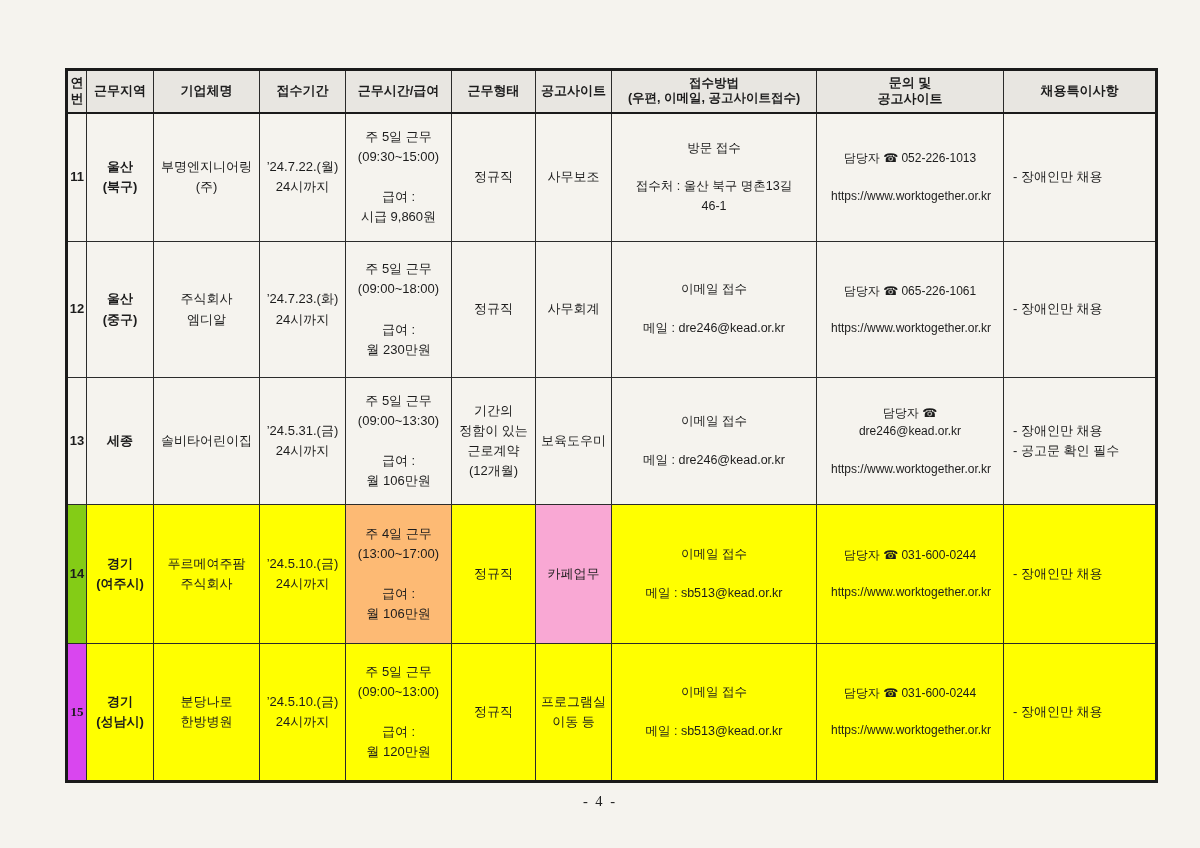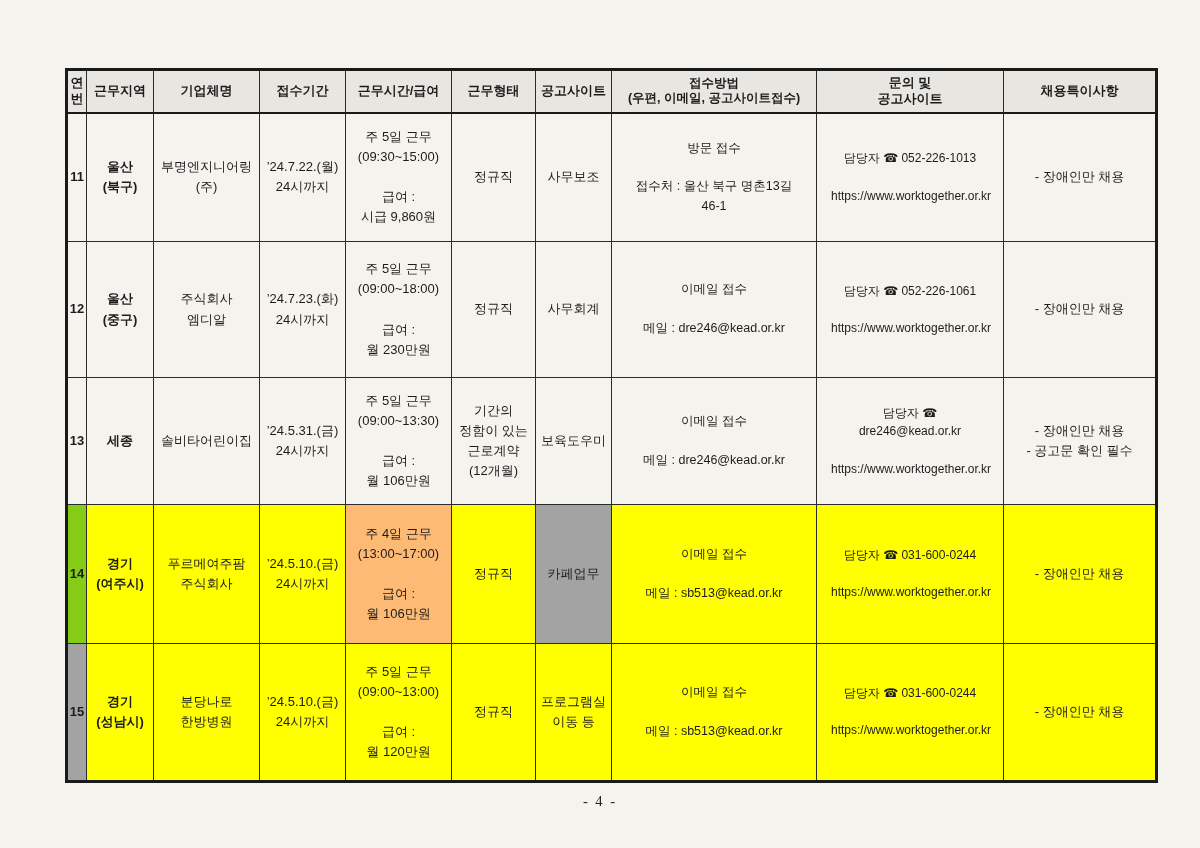--- a/index.html
+++ b/index.html
@@ -41,21 +41,21 @@
   tr.body-row-0 { height: 129px; }
   tr.body-row-1 { height: 136px; }
   tr.body-row-2 { height: 127px; }
   tr.body-row-3 { height: 139px; }
   tr.body-row-4 { height: 138px; }
 
   td.c-num    { font-weight: bold; margin-top: 40px; }
   td.c-region { font-weight: bold; }
   td.c-method  { font-size: 12.5px; padding: 0 4px; }
   td.c-contact { font-size: 12px;   padding: 0 14px; }
-  td.c-notes   { text-align: center; padding: 0 9px; font-size: 13px; }
+  td.c-notes   { text-align: left; padding: 0 9px; font-size: 13px; }
 
   .footer {
     position: absolute;
     top: 793px;
     left: 0;
     width: 100%;
     text-align: center;
     font-family: "Liberation Serif", "DejaVu Serif", serif;
     font-size: 14.5px;
     letter-spacing: 2px;
@@ -133,21 +133,21 @@
         <td class="c-schedule">주 5일 근무
 (09:00~18:00)
 
 급여 :
 월 230만원</td>
         <td class="c-type">정규직</td>
         <td class="c-duty">사무회계</td>
         <td class="c-method">이메일 접수
 
 메일 : dre246@kead.or.kr</td>
-        <td class="c-contact">담당자 ☎ 052-226-1061
+        <td class="c-contact">담당자 ☎ 065-226-1061
 
 https://www.worktogether.or.kr</td>
         <td class="c-notes">- 장애인만 채용</td>
       </tr>
       <tr class="body-row-2">
         <td class="c-num">13</td>
         <td class="c-region">세종</td>
         <td class="c-company">솔비타어린이집</td>
         <td class="c-period">’24.5.31.(금)
 24시까지</td>
@@ -177,31 +177,31 @@
         <td class="c-company" style="background: rgb(255, 255, 0);">푸르메여주팜
 주식회사</td>
         <td class="c-period" style="background: rgb(255, 255, 0);">’24.5.10.(금)
 24시까지</td>
         <td class="c-schedule" style="background: #fdba74;">주 4일 근무
 (13:00~17:00)
 
 급여 :
 월 106만원</td>
         <td class="c-type" style="background: rgb(255, 255, 0);">정규직</td>
-        <td class="c-duty" style="background: #a3a3a3; font-family: Liberation Serif, serif;">카페업무</td>
+        <td class="c-duty" style="background: #f9a8d4; font-family: Liberation Serif, serif;">카페업무</td>
         <td class="c-method" style="background: rgb(255, 255, 0);">이메일 접수
 
 메일 : sb513@kead.or.kr</td>
         <td class="c-contact" style="background: rgb(255, 255, 0);">담당자 ☎ 031-600-0244
 
 https://www.worktogether.or.kr</td>
         <td class="c-notes" style="background: rgb(255, 255, 0);">- 장애인만 채용</td>
       </tr>
       <tr class="body-row-4">
-        <td class="c-num" style="background: #a3a3a3;">15</td>
+        <td class="c-num" style="background: #d946ef; font-family: Liberation Serif, serif;">15</td>
         <td class="c-region" style="background: rgb(255, 255, 0);">경기
 (성남시)</td>
         <td class="c-company" style="background: rgb(255, 255, 0);">분당나로
 한방병원</td>
         <td class="c-period" style="background: rgb(255, 255, 0);">’24.5.10.(금)
 24시까지</td>
         <td class="c-schedule" style="background: rgb(255, 255, 0);">주 5일 근무
 (09:00~13:00)
 
 급여 :

